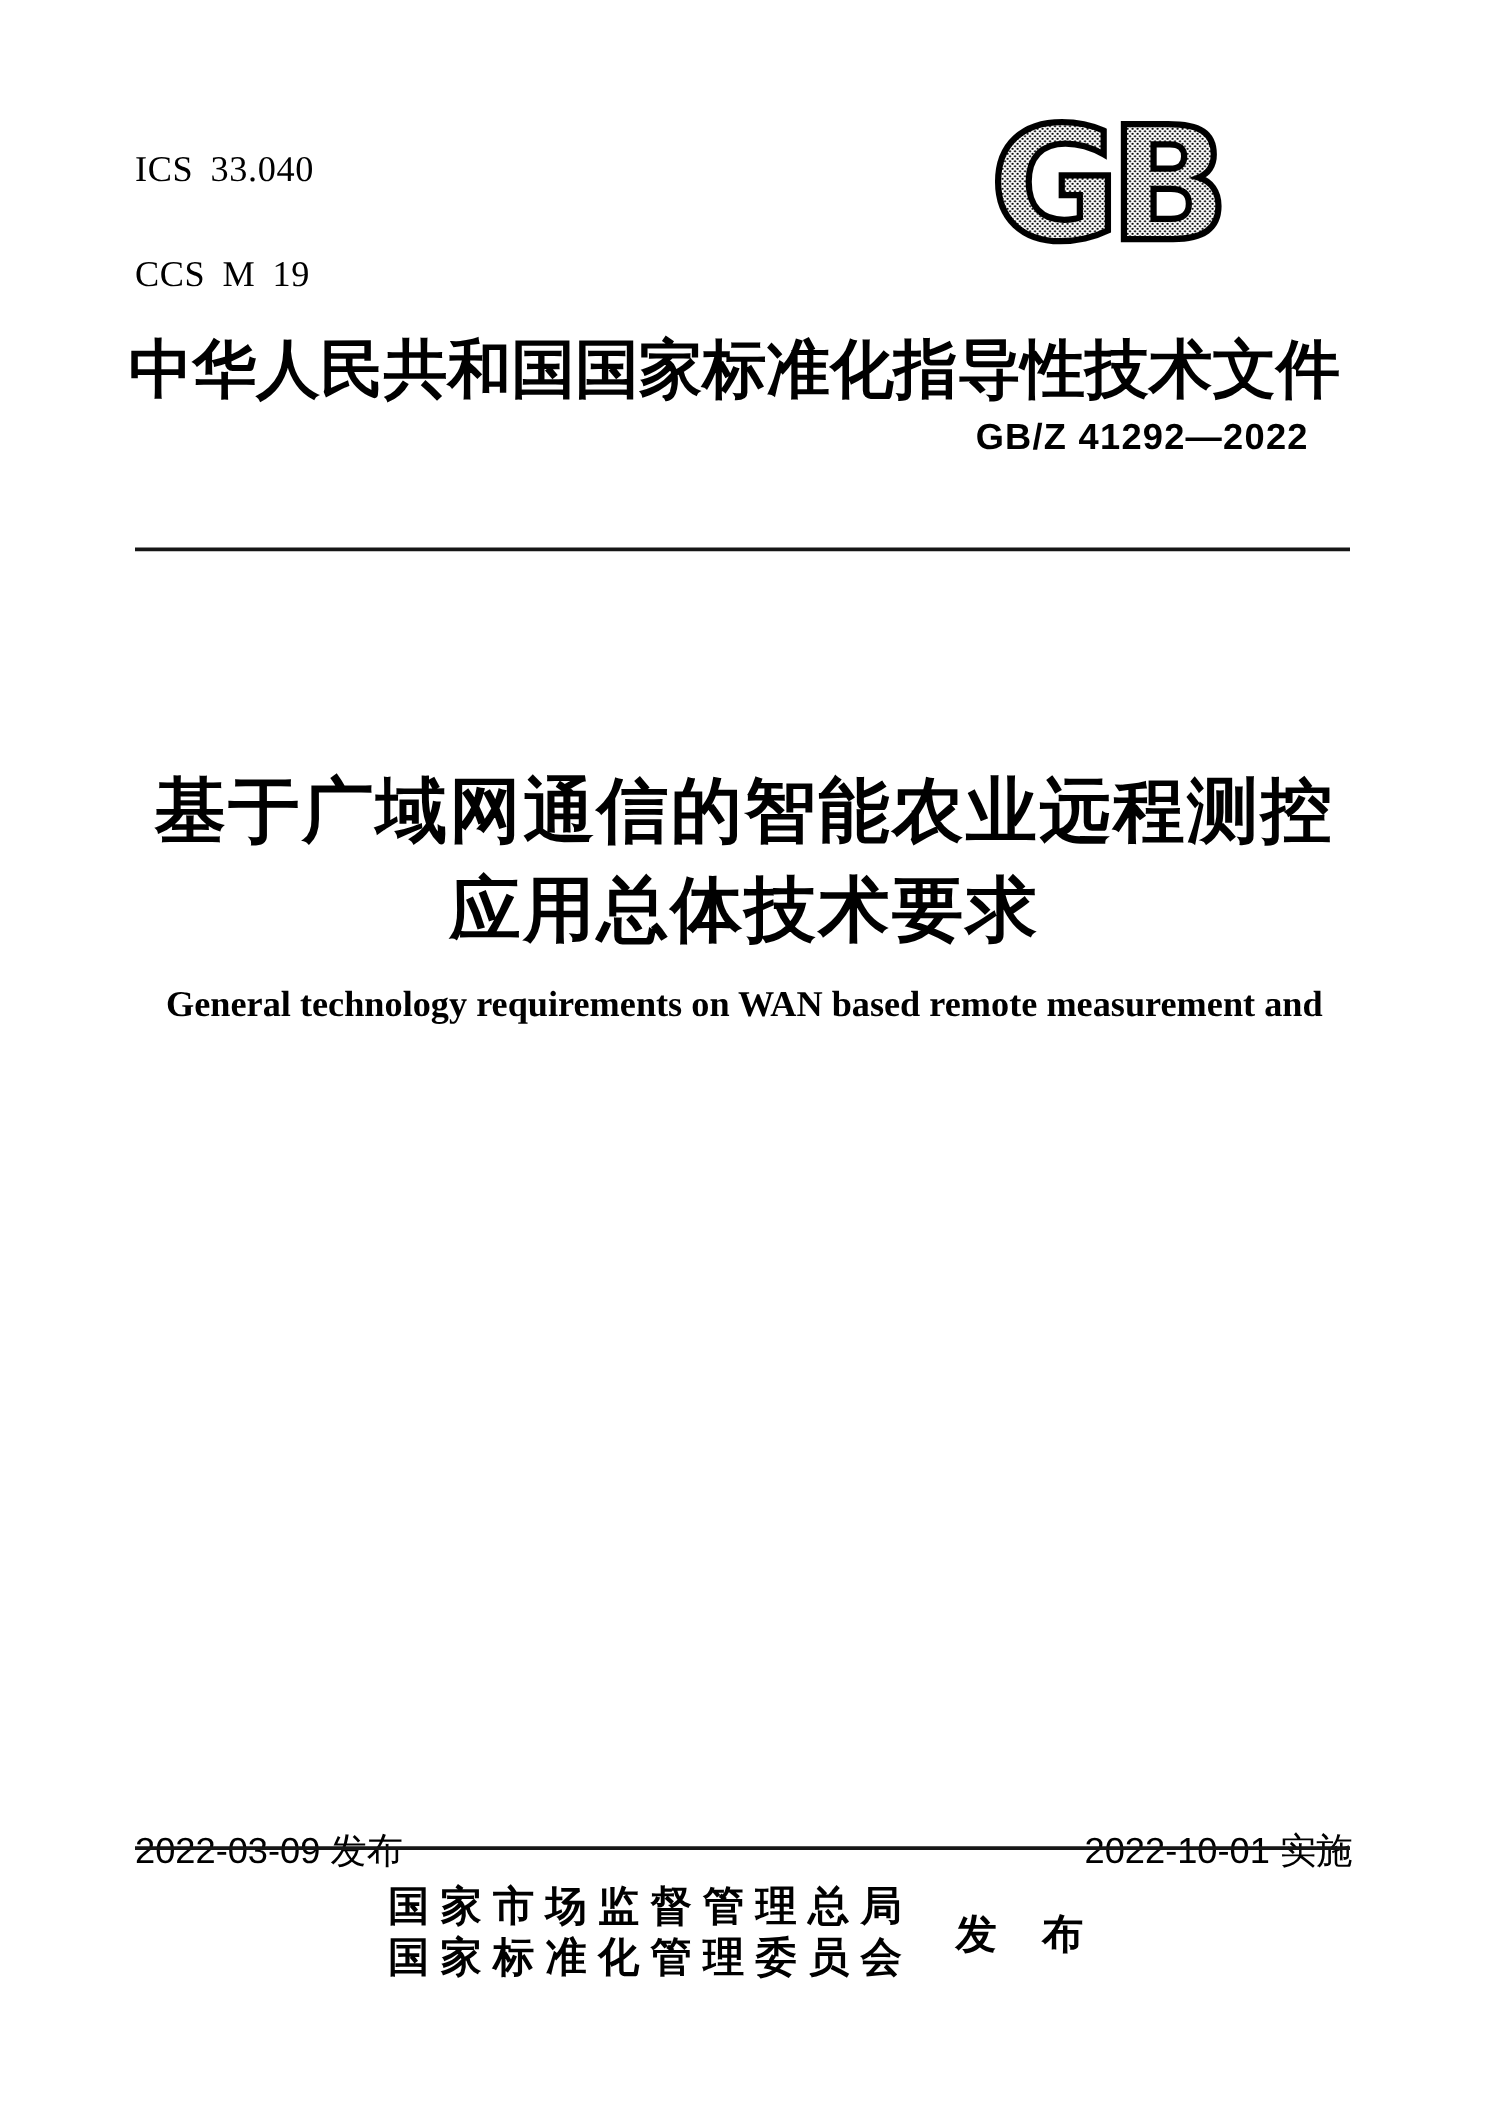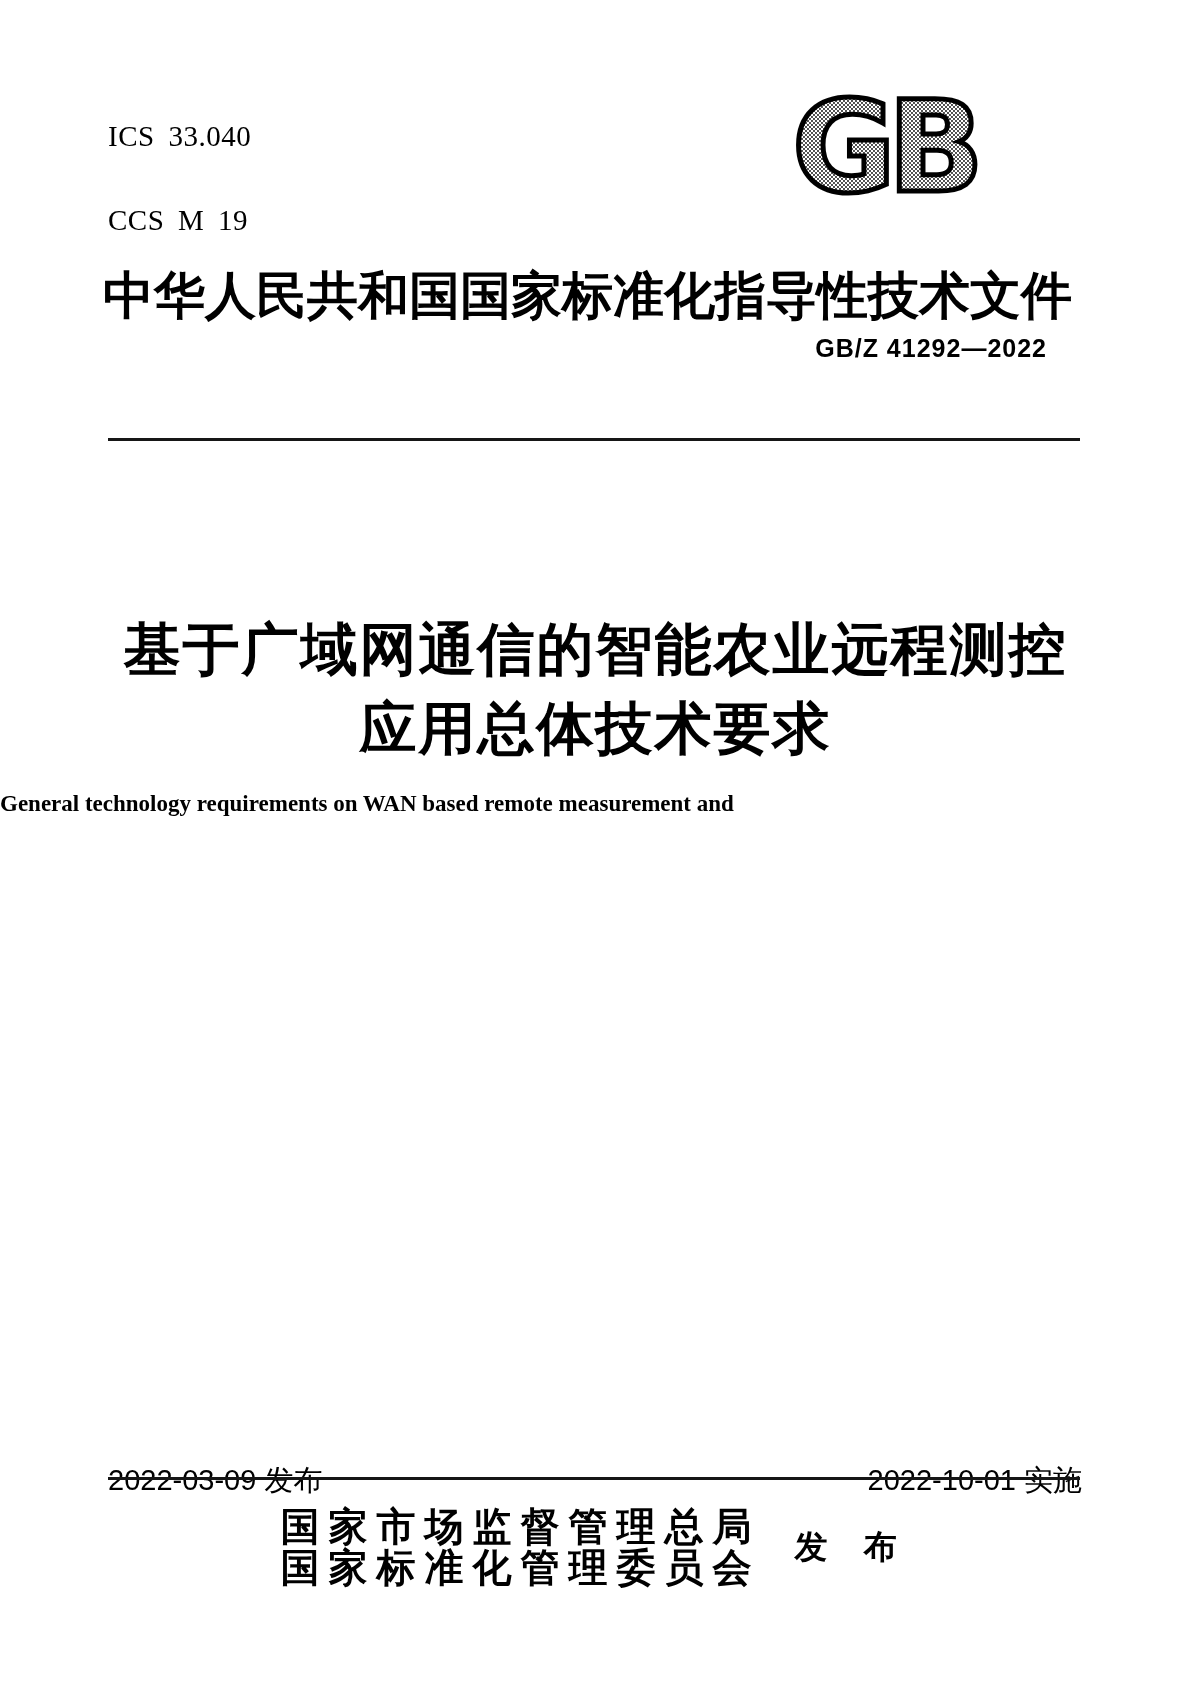--- a/index.html
+++ b/index.html
@@ -24,58 +24,59 @@
 
   .doc-class-title {
     position: absolute; left: 103px; top: 226px;
     font-family: "Liberation Serif", serif;
     font-weight: bold; font-size: 51px;
     white-space: nowrap; letter-spacing: 0px; margin-top: 36px;
   }
 
   .std-number {
     position: absolute; top: 334px; right: 144px;
-    font-size: 25px; font-weight: bold;
+    font-size: 29px; font-weight: bold;
     font-family: "Liberation Sans", sans-serif;
     letter-spacing: 1px;
   }
 
   .rule { position: absolute; left: 108px; width: 972px; height: 3px; background: #161616; }
   .rule-top { top: 438px; }
   .rule-bottom { top: 1477px; }
 
   .zh-title {
     position: absolute; top: 610px; left: 0; width: 100%;
     text-align: center;
     font-family: "DejaVu Sans", sans-serif;
     font-weight: bold; font-size: 57px; line-height: 79px;
     letter-spacing: 2px;
   }
 
   .en-title {
     position: absolute; top: 781px; left: 0; width: 100%;
+    text-align: center;
     font-family: "Liberation Serif", serif;
-    font-weight: bold; font-size: 23px; line-height: 46px;
+    font-weight: bold; font-size: 29px; line-height: 46px;
   }
 
   .date-row {
     position: absolute; top: 1440px; left: 108px; width: 974px;
     display: flex; justify-content: space-between; align-items: baseline;
     font-size: 29px; font-weight: 500;
     font-family: "Liberation Sans", sans-serif;
     margin-top: 21px;
   }
 
   .publisher {
     position: absolute; top: 1506px; left: 0; width: 100%;
     display: flex; justify-content: center; align-items: center;
     gap: 34px;
     font-family: "Liberation Serif", serif;
   }
-  .pub-names { font-size: 39px; line-height: 41px; font-weight: 600; letter-spacing: 9px; text-align: center; white-space: nowrap; }
+  .pub-names { font-size: 33px; line-height: 41px; font-weight: 600; letter-spacing: 9px; text-align: center; white-space: nowrap; }
   .pub-action { font-size: 33px; font-weight: 600; letter-spacing: 14px; white-space: nowrap; }
 </style>
 </head>
 <body>
 
 <div>
 
   <div class="ics-block">
     <div>ICS 33.040</div>
     <div>CCS M 19</div>

